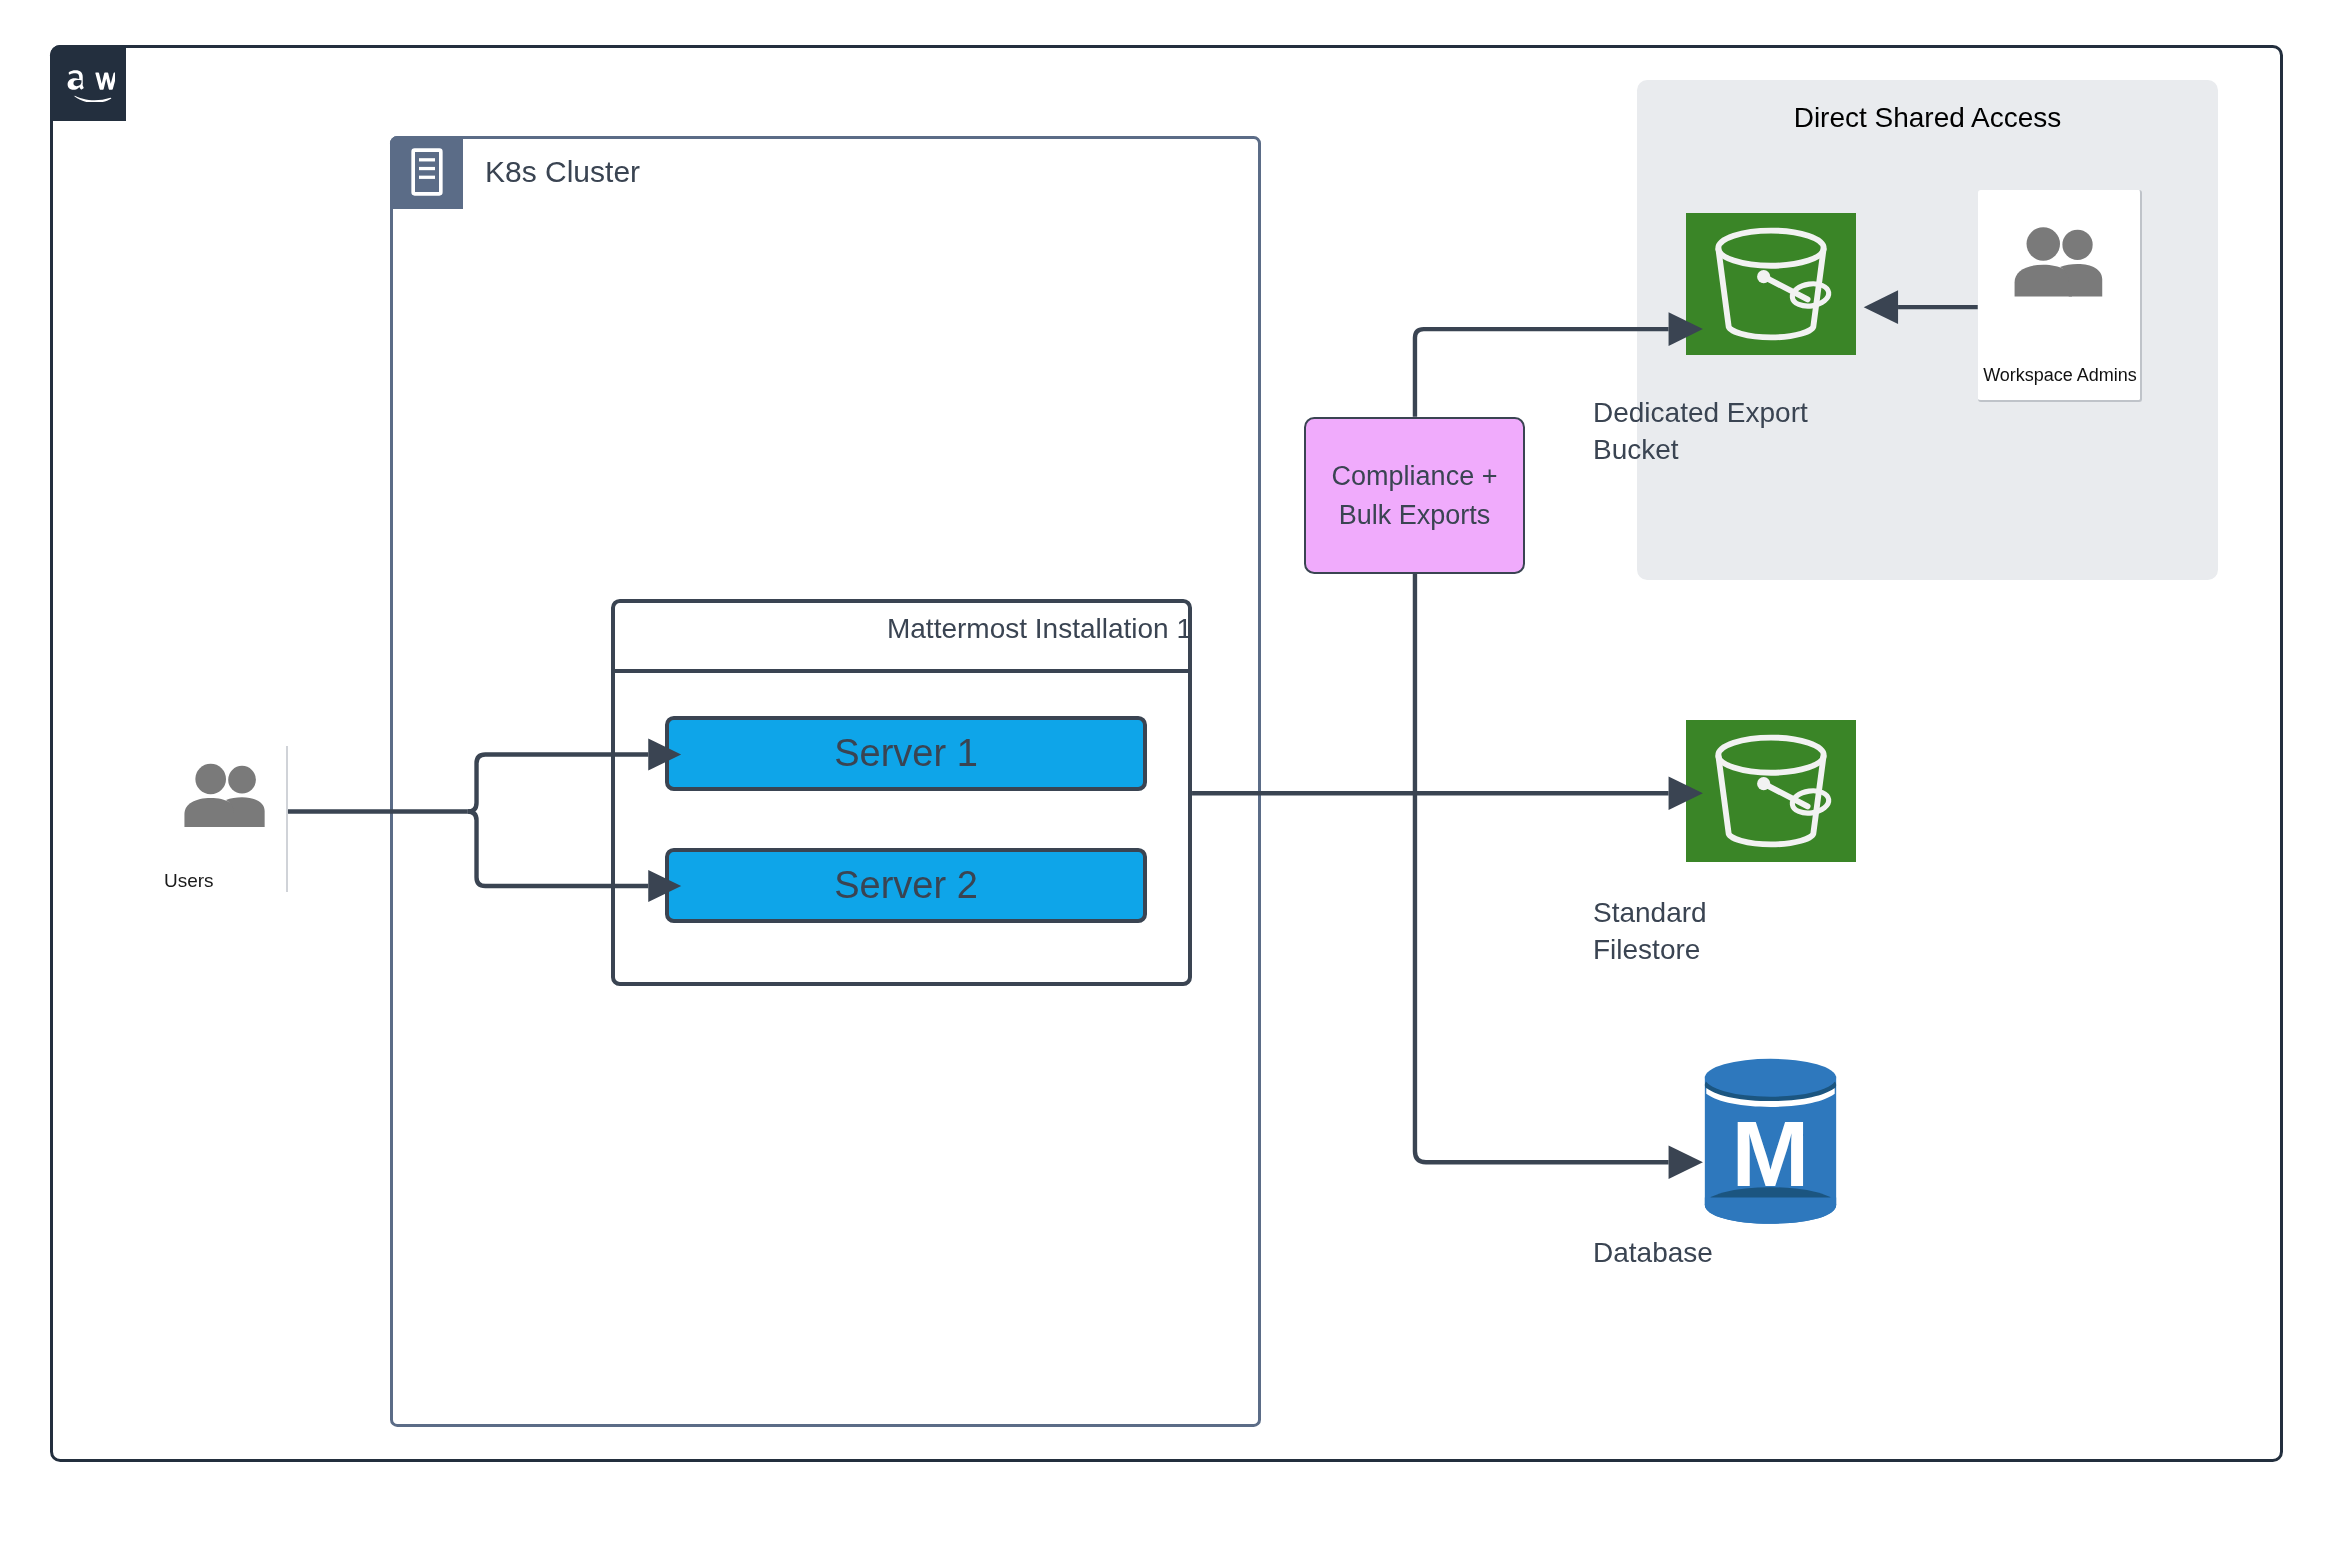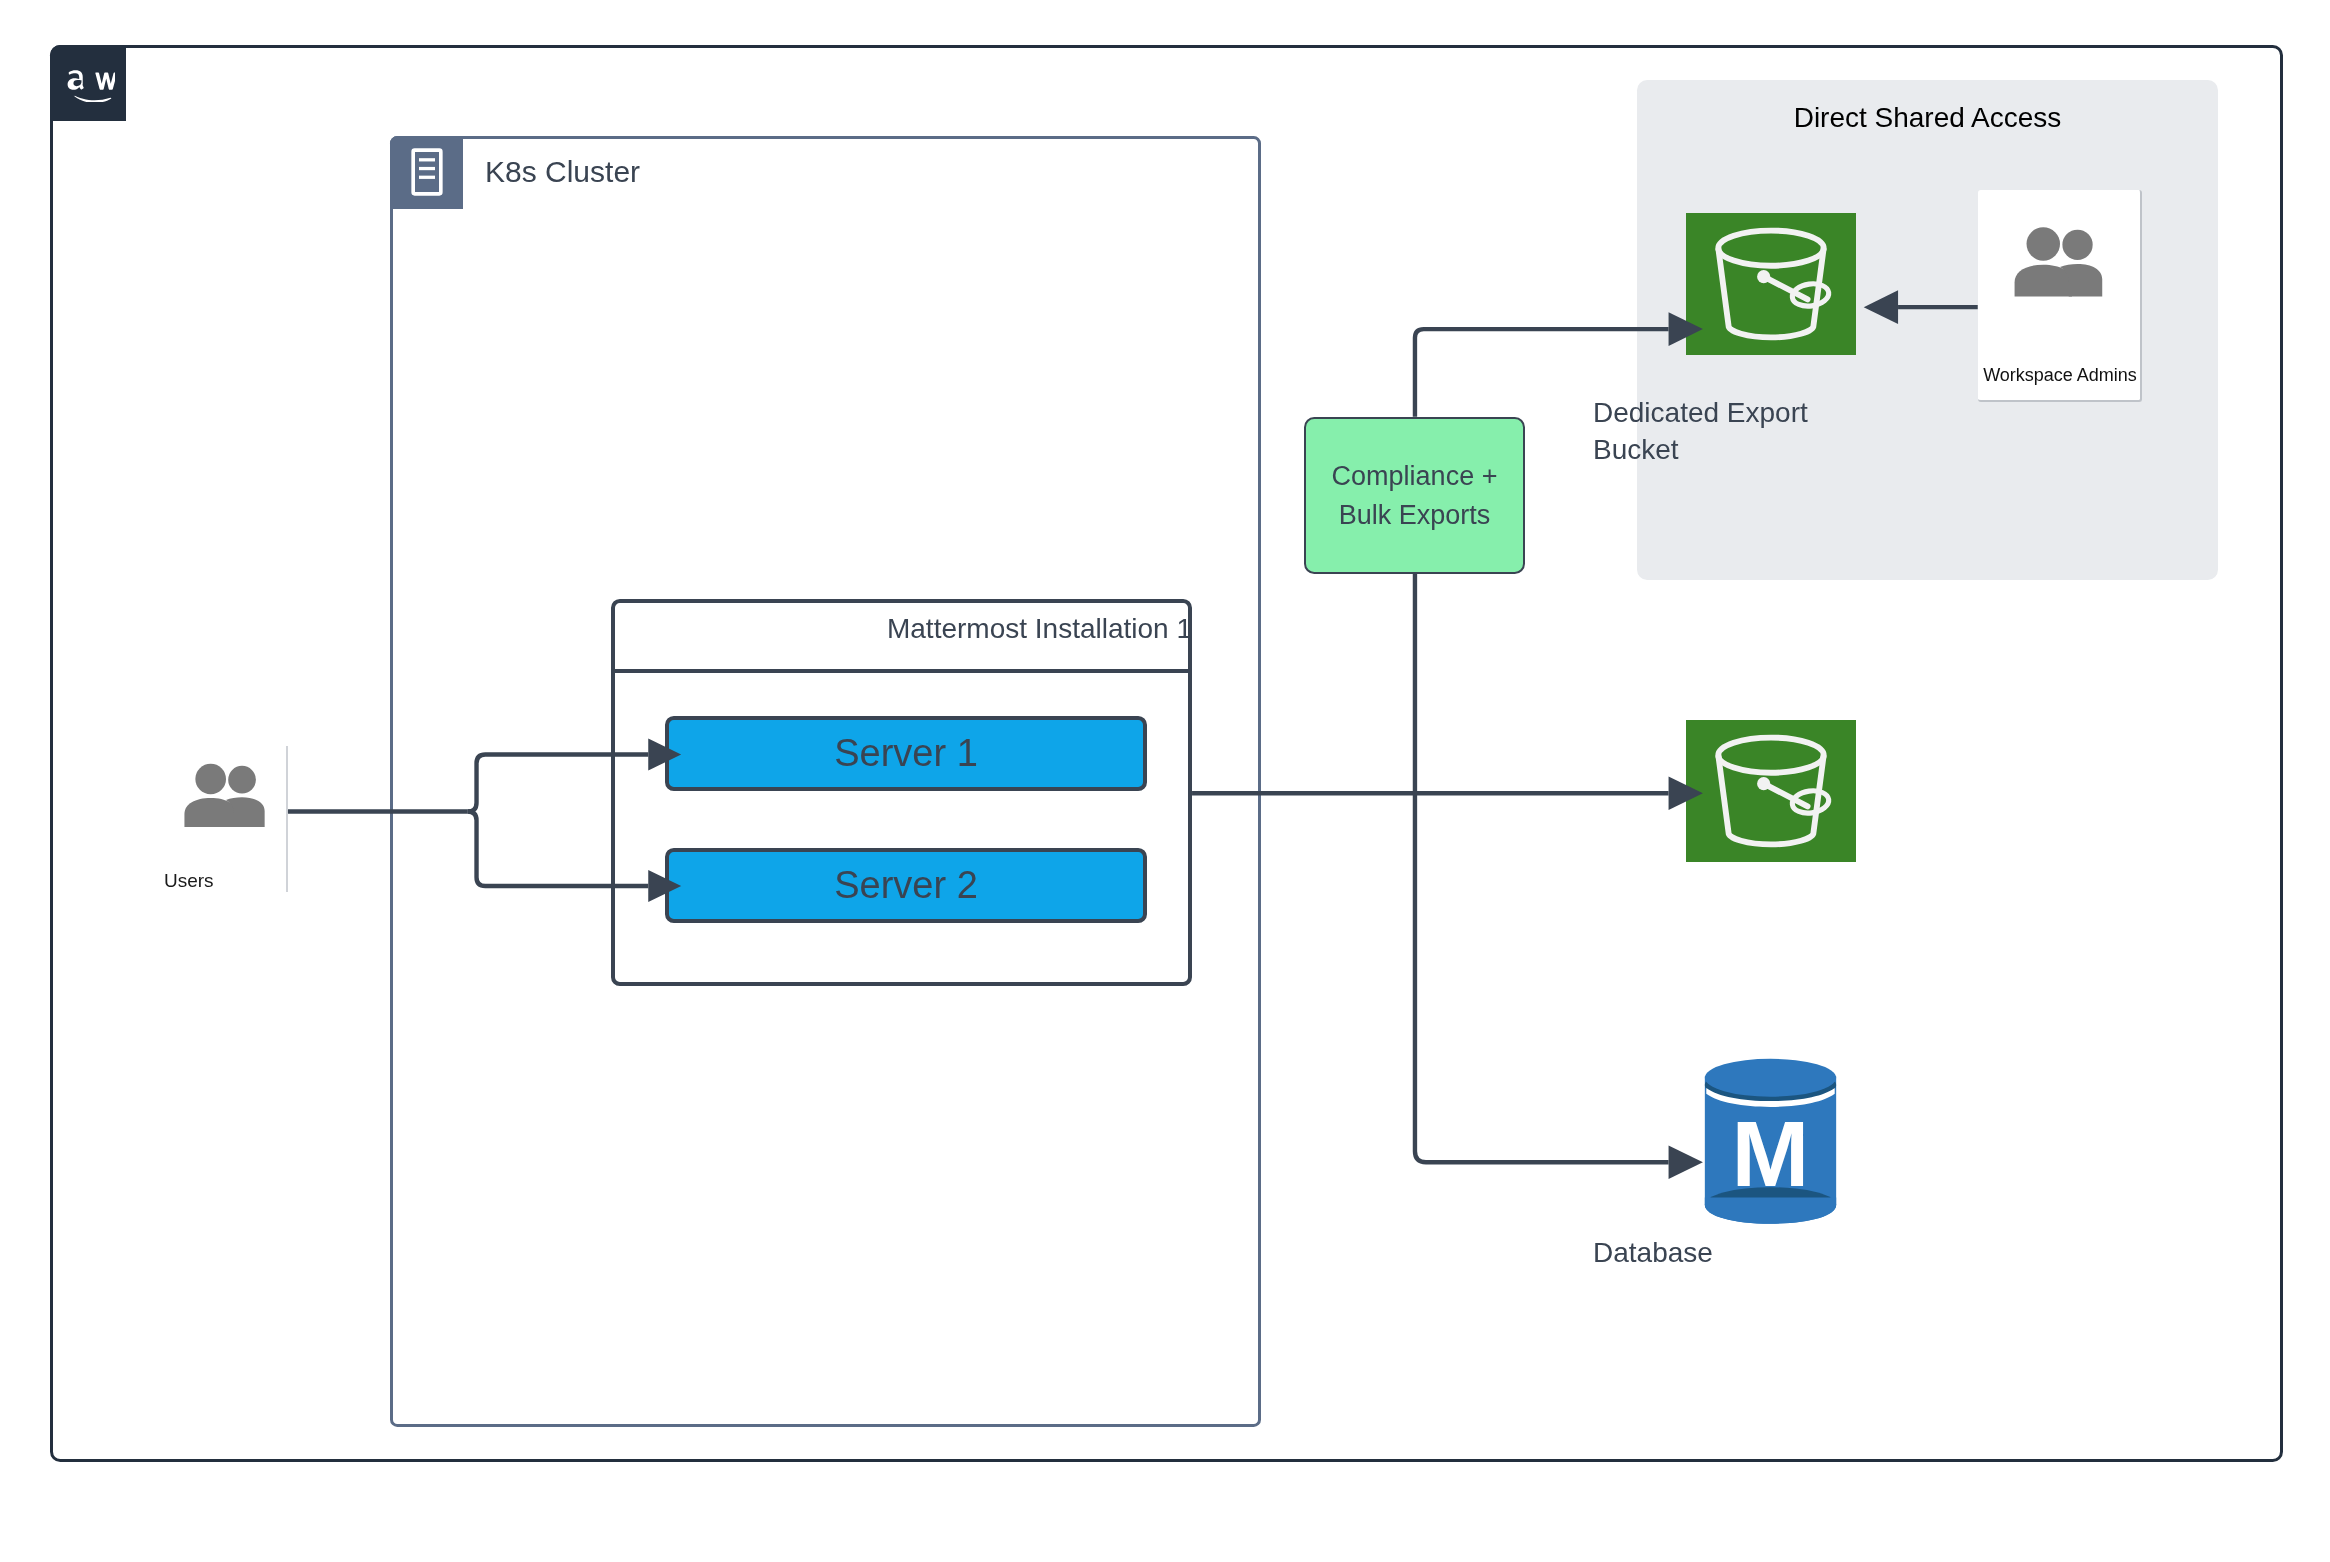--- a/index.html
+++ b/index.html
@@ -115,21 +115,21 @@
     color: #1a1a1a;
   }
 
   
   #compliance-box {
     left: 1304px; top: 417px;
     width: 221px; height: 157px;
     border: 2.2px solid #3A4452;
     border-radius: 10.2px;
     box-sizing: border-box;
-    background: #86efac;
+    background: #f0abfc;
     display: flex; flex-direction: column;
     align-items: center; justify-content: center;
     font-size: 27px;
     color: #3A4452;
     line-height: 1.42;
     text-align: center;
     z-index: 6;
   }
 
   
@@ -301,20 +301,24 @@
 
   <div class="abs s3-icon" id="filestore-icon">
     <svg width="170" height="142" viewBox="0 0 232 194">
       <ellipse cx="116" cy="48" rx="72" ry="24" fill="none" stroke="#F2F2F2" stroke-width="8"></ellipse>
       <path d="M44 48 L58 154 C58 162 84 170 116 170 C148 170 174 162 174 154 L188 48" fill="none" stroke="#F2F2F2" stroke-width="8" stroke-linejoin="round"></path>
       <ellipse cx="170" cy="112" rx="25" ry="15" fill="none" stroke="#F2F2F2" stroke-width="7" transform="rotate(-8 170 112)"></ellipse>
       <line x1="108" y1="88" x2="166" y2="118" stroke="#F2F2F2" stroke-width="8" stroke-linecap="round"></line>
       <circle cx="106" cy="87" r="9" fill="#F2F2F2"></circle>
     </svg>
   </div>
+  <div class="abs node-label" id="filestore-label">
+    <div>Standard</div>
+    <div>Filestore</div>
+  </div>
 
   <div class="abs" id="database-icon">
     <svg width="143" height="173" viewBox="0 0 196 236">
       <path d="M8 30 L8 206 C8 222 48 232 98 232 C148 232 188 222 188 206 L188 30 Z" fill="#2E78BD"></path>
       <ellipse cx="98" cy="206" rx="90" ry="24" fill="#1B5580"></ellipse>
       <path d="M8 196 L8 206 C8 222 48 232 98 232 C148 232 188 222 188 206 L188 196 Z" fill="#2E78BD"></path>
       <ellipse cx="98" cy="42" rx="90" ry="26" fill="#1B5580"></ellipse>
       <ellipse cx="98" cy="32" rx="90" ry="26" fill="#2E78BD"></ellipse>
       <path d="M10 46 C26 58 60 64 98 64 C136 64 170 58 186 46 L186 54 C170 66 136 72 98 72 C60 72 26 66 10 54 Z" fill="#ffffff"></path>
       <text x="98" y="180" font-family="Liberation Sans, sans-serif" font-size="128" font-weight="bold" fill="#ffffff" text-anchor="middle">M</text>

